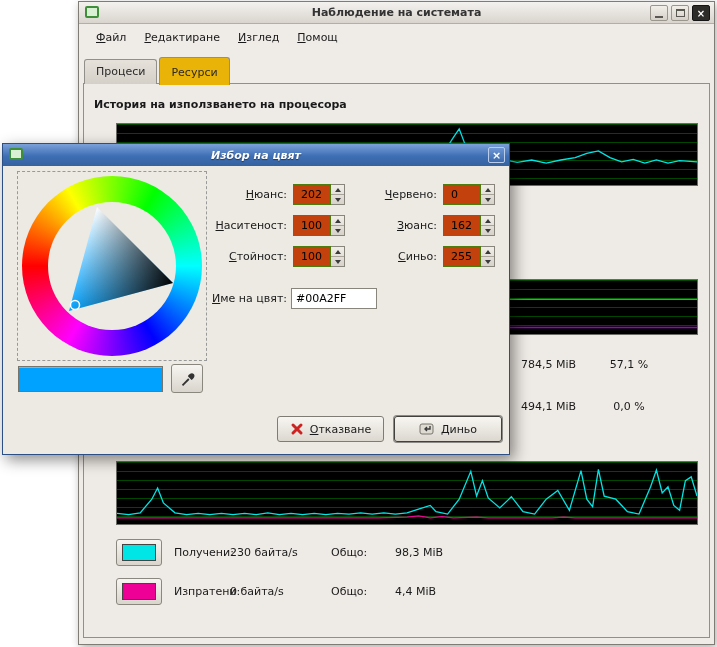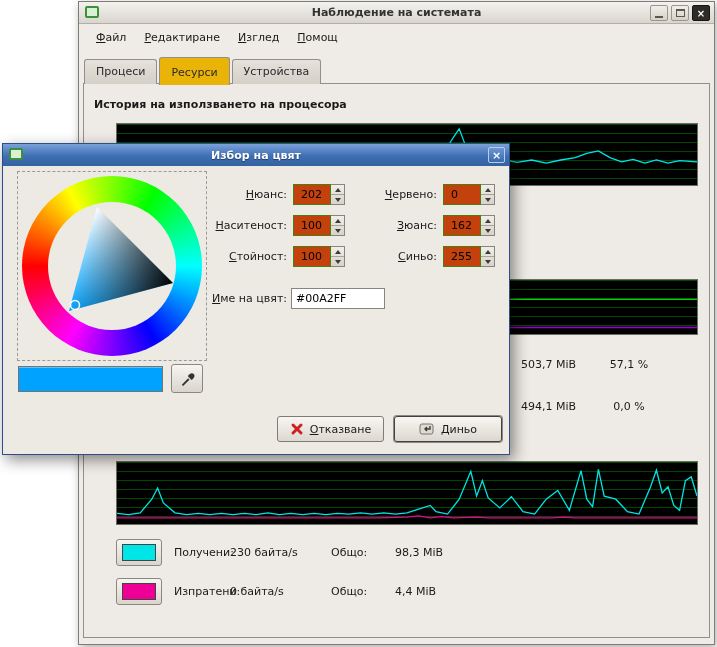--- a/index.html
+++ b/index.html
@@ -45,21 +45,21 @@
   .txt.right { text-align: center; }
 
   .legend-color-btn { position: absolute; width: 46px; height: 27px; border: 1px solid #8a877f; border-radius: 3px;
                       background: linear-gradient(#f7f5f1, #d9d5cd); padding: 4px 5px; }
   .legend-color-btn .swatch { display: block; width: 100%; height: 100%; border: 1px solid #444; }
 
   
   .dialog { position: absolute; left: 2px; top: 143px; width: 508px; height: 312px;
             background: #edeae3; border: 1px solid #2c4f86; box-shadow: 4px 5px 14px rgba(0,0,0,.45); z-index: 10; }
   .dlg-titlebar { position: absolute; left: 0; top: 0; right: 0; height: 22px;
-                  background: linear-gradient(#7ba1d9, #3e6fb4 55%, #35619f); display: flex; align-items: center; }
+                  background: linear-gradient(#7ba1d9, #3e6fb4 55%, #35619f); display: flex; align-items: center; font-style: italic; }
   .dlg-titlebar .title { position: absolute; left: 0; right: 0; text-align: center; font-weight: bold; color: #fff;
                          text-shadow: 0 1px 1px rgba(0,0,0,.45); }
   .dlg-close { position: absolute; right: 4px; top: 3px; width: 17px; height: 16px; border: 1px solid #b9cdea;
                border-radius: 2px; background: linear-gradient(#6d97d4, #3a69ae); color: #fff; font-weight: bold;
                display: flex; align-items: center; justify-content: center; font-size: 11px; }
 
   .wheel-box { position: absolute; left: 14px; top: 27px; width: 190px; height: 190px; border: 1px dashed #999; }
   .hue-ring { position: absolute; left: 4px; top: 4px; width: 180px; height: 180px; border-radius: 50%;
               background: conic-gradient(from 270deg, #f00, #ff0, #0f0, #0ff, #00f, #f0f, #f00); }
   .hue-ring::after { content: ""; position: absolute; inset: 26px; border-radius: 50%; background: #edeae3; }
@@ -76,21 +76,21 @@
   .spin { position: absolute; width: 52px; height: 21px; }
   .spin input { width: calc(100% - 14px); height: 100%; border: 1px solid #4d7c0f; background: #c2410c;
                 font: 11px "DejaVu Sans", sans-serif; padding: 0 7px; }
   .steppers { position: absolute; right: 0; top: 0; bottom: 0; width: 14px; border: 1px solid #88857d; border-left: none;
               display: flex; flex-direction: column; background: linear-gradient(#f1eee8, #d7d3cb); }
   .st { flex: 1; display: flex; align-items: center; justify-content: center; }
   .st.up { border-bottom: 1px solid #a8a49c; }
   .tri-up { width: 0; height: 0; border-left: 3px solid transparent; border-right: 3px solid transparent; border-bottom: 4px solid #3a3a3a; }
   .tri-dn { width: 0; height: 0; border-left: 3px solid transparent; border-right: 3px solid transparent; border-top: 4px solid #3a3a3a; }
 
-  .entry { position: absolute; left: 288px; top: 144px; width: 94px; height: 21px; border: 1px solid #88857d;
+  .entry { position: absolute; left: 288px; top: 144px; width: 86px; height: 21px; border: 1px solid #88857d;
            background: #fff; font: 11px "DejaVu Sans", sans-serif; padding: 0 4px; }
 
   .gbtn { position: absolute; top: 272px; height: 26px; display: flex; align-items: center; justify-content: center;
           gap: 6px; background: linear-gradient(#f8f6f2, #dcd8d0); border: 1px solid #7f7c76; border-radius: 3px;
           font: 11px "DejaVu Sans", sans-serif; color: #1a1a1a; }
   .gbtn.default { border: 1px solid #43413d; box-shadow: 0 0 0 1px #8c8a84; }
 </style>
 </head>
 <body>
 
@@ -115,39 +115,38 @@
       <span class="menu-item"><span class="accel">Ф</span><span>айл</span></span>
       <span class="menu-item"><span class="accel">Р</span><span>едактиране</span></span>
       <span class="menu-item"><span class="accel">И</span><span>зглед</span></span>
       <span class="menu-item"><span class="accel">П</span><span>омощ</span></span>
     </div>
 
     <div class="panel"></div>
     <div class="tabs">
       <span class="tab">Процеси</span>
       <span class="tab active">Ресурси</span>
-      <span class="tab">Устройства</span>
     </div>
 
     <div class="section-title" style="left:15px;top:96px">История на използването на процесора</div>
 
     <div class="chart" style="left:37px;top:121px;width:582px;height:63px">
       <svg viewBox="0 0 100 100" preserveAspectRatio="none">
           <polyline points="0,60 2.5,64 5,58 7.5,65 10,60 12.5,66 15,59 17.5,64 20,60 22.5,65 25,58 27.5,62 30,50 32,40 34,56 36.5,62 39,58 41.5,64 44,60 46.5,65 49,60 51.5,64 54,59 56,52 58,22 59,8 60,33 61.5,57 64,61 66.5,58 69,63 71.5,59 74,64 76.5,59 79,55 81,48 83,44 85,55 87,62 89,58 91,64 93,59 95,64 97,60 100,62" fill="none" stroke="#00e5e5" stroke-width="1.3" vector-effect="non-scaling-stroke"></polyline>
         </svg>
     </div>
 
     <div class="chart" style="left:37px;top:277px;width:582px;height:56px">
       <svg viewBox="0 0 100 100" preserveAspectRatio="none">
           <polyline points="0,36 100,36" fill="none" stroke="#00d800" stroke-width="1.3" vector-effect="non-scaling-stroke"></polyline>
           <polyline points="0,88 100,88" fill="none" stroke="#9a00c8" stroke-width="1.3" vector-effect="non-scaling-stroke"></polyline>
         </svg>
     </div>
 
-    <span class="txt" style="left:442px;top:356px">503,7 MiB</span>
+    <span class="txt" style="left:442px;top:356px">784,5 MiB</span>
     <span class="txt right" style="left:520px;top:356px;width:60px">57,1 %</span>
     <span class="txt" style="left:442px;top:398px">494,1 MiB</span>
     <span class="txt right" style="left:520px;top:398px;width:60px">0,0 %</span>
 
     <div class="chart" style="left:37px;top:459px;width:582px;height:64px">
       <svg viewBox="0 0 100 100" preserveAspectRatio="none">
           <polyline points="0,83 2,85 4,82 6,60 7,42 8,66 10,82 12,85 14,83 16,85 18,83 20,85 22,83 24,85 26,82 28,85 30,83 32,85 34,83 36,85 38,83 40,84 42,82 44,84 46,82 48,84 50,82 52,76 54,70 55,80 57,84 59,60 61,15 62,55 63,30 64,58 66,74 68,56 70,80 72,84 74,60 76,46 78,78 80,14 81,60 82,72 83,12 84,55 86,60 88,80 90,84 92,40 93,13 94,50 95,40 96,70 97,78 98,30 99,24 100,55" fill="none" stroke="#00e5e5" stroke-width="1.3" vector-effect="non-scaling-stroke"></polyline>
           <polyline points="0,90 30,90 45,90 50,89 52,87 54,90 56,88 58,90 62,89 64,90 75,90 77,89 79,90 100,90" fill="none" stroke="#ee0096" stroke-width="1.3" vector-effect="non-scaling-stroke"></polyline>
         </svg>
     </div>

